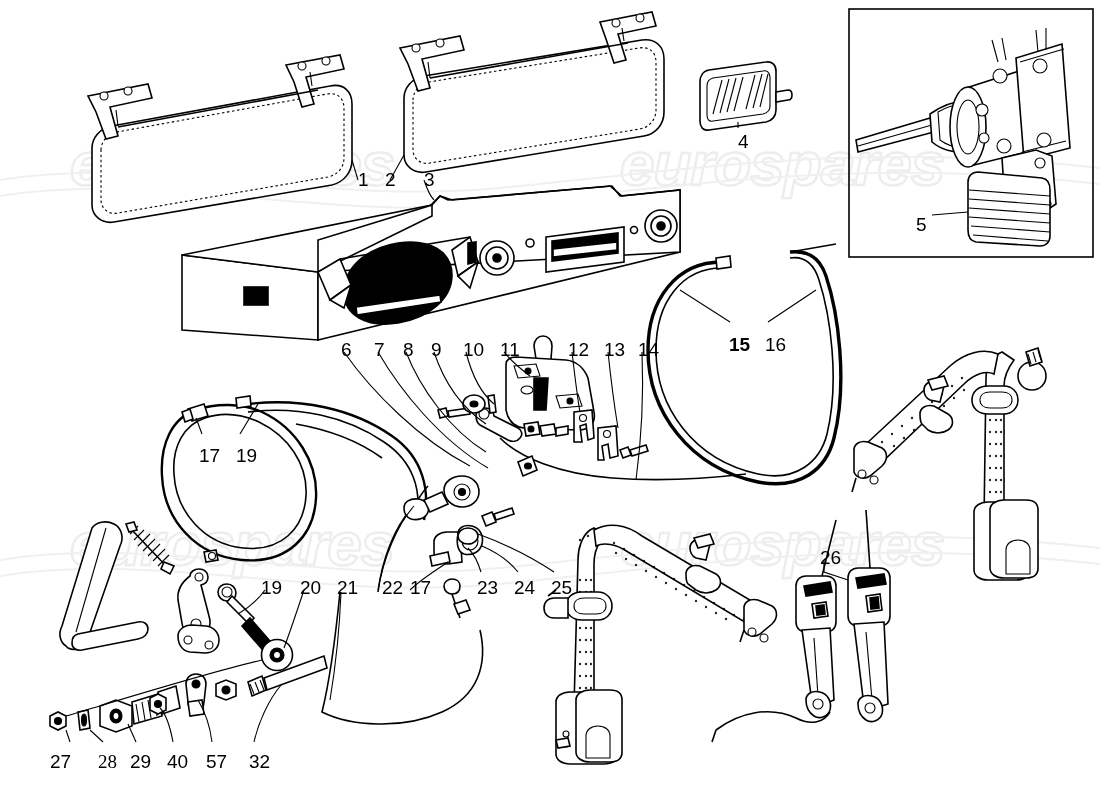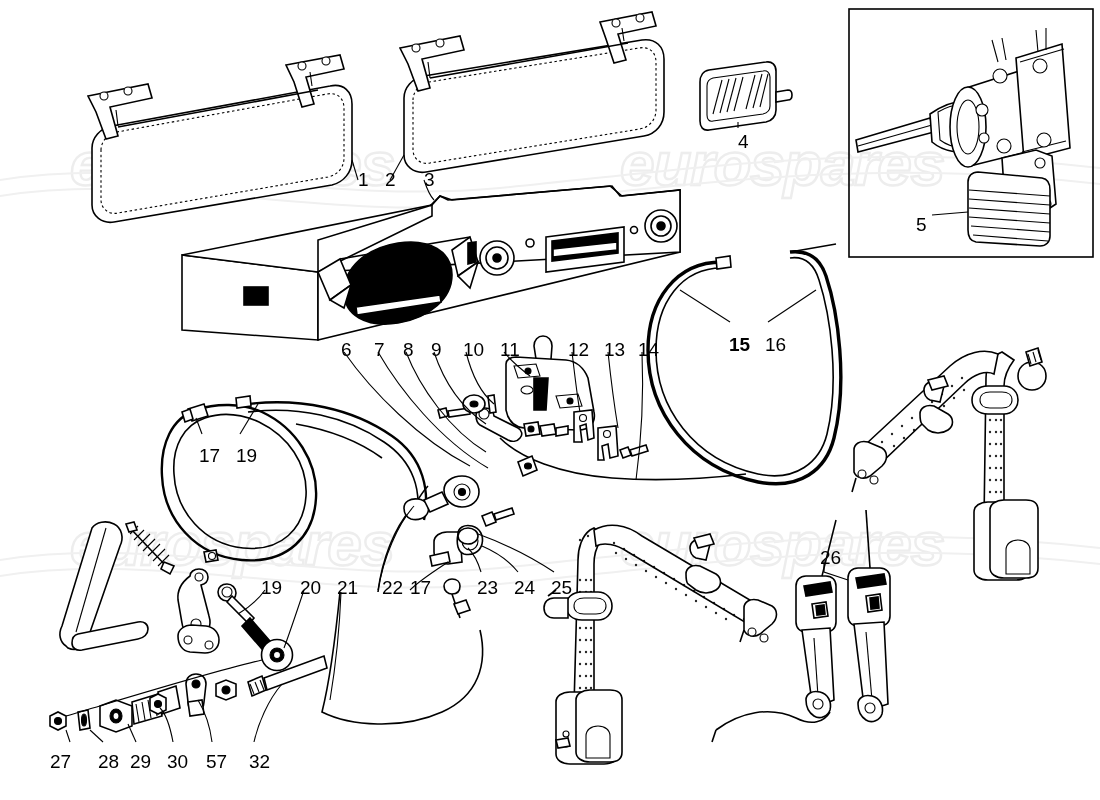--- a/index.html
+++ b/index.html
@@ -620,20 +620,20 @@
       <div class="callout-num" style="left: 261px; top: 578px;">19</div>
       <div class="callout-num" style="left: 300px; top: 578px; text-align: center;">20</div>
       <div class="callout-num" style="left: 337px; top: 578px;">21</div>
       <div class="callout-num" style="left: 382px; top: 578px;">22</div>
       <div class="callout-num" style="left: 477px; top: 578px;">23</div>
       <div class="callout-num" style="left: 514px; top: 578px; text-align: center;">24</div>
       <div class="callout-num" style="left: 551px; top: 578px;">25</div>
       <div class="callout-num" style="left: 410px; top: 578px;">17</div>
       <div class="callout-num" style="left: 820px; top: 548px;">26</div>
       <div class="callout-num" style="left: 50px; top: 752px;">27</div>
-      <div class="callout-num" style="left: 98px; top: 752px;">28</div>
+      <div class="callout-num" style="left: 98px; top: 752px; font-family: Liberation Serif, serif;">28</div>
       <div class="callout-num" style="left: 130px; top: 752px;">29</div>
-      <div class="callout-num" style="left: 167px; top: 752px;">30</div>
+      <div class="callout-num" style="left: 167px; top: 752px;">40</div>
       <div class="callout-num" style="left: 206px; top: 752px;">57</div>
       <div class="callout-num" style="left: 249px; top: 752px;">32</div>
     </div>
 
 </div>
 
 </body></html>

